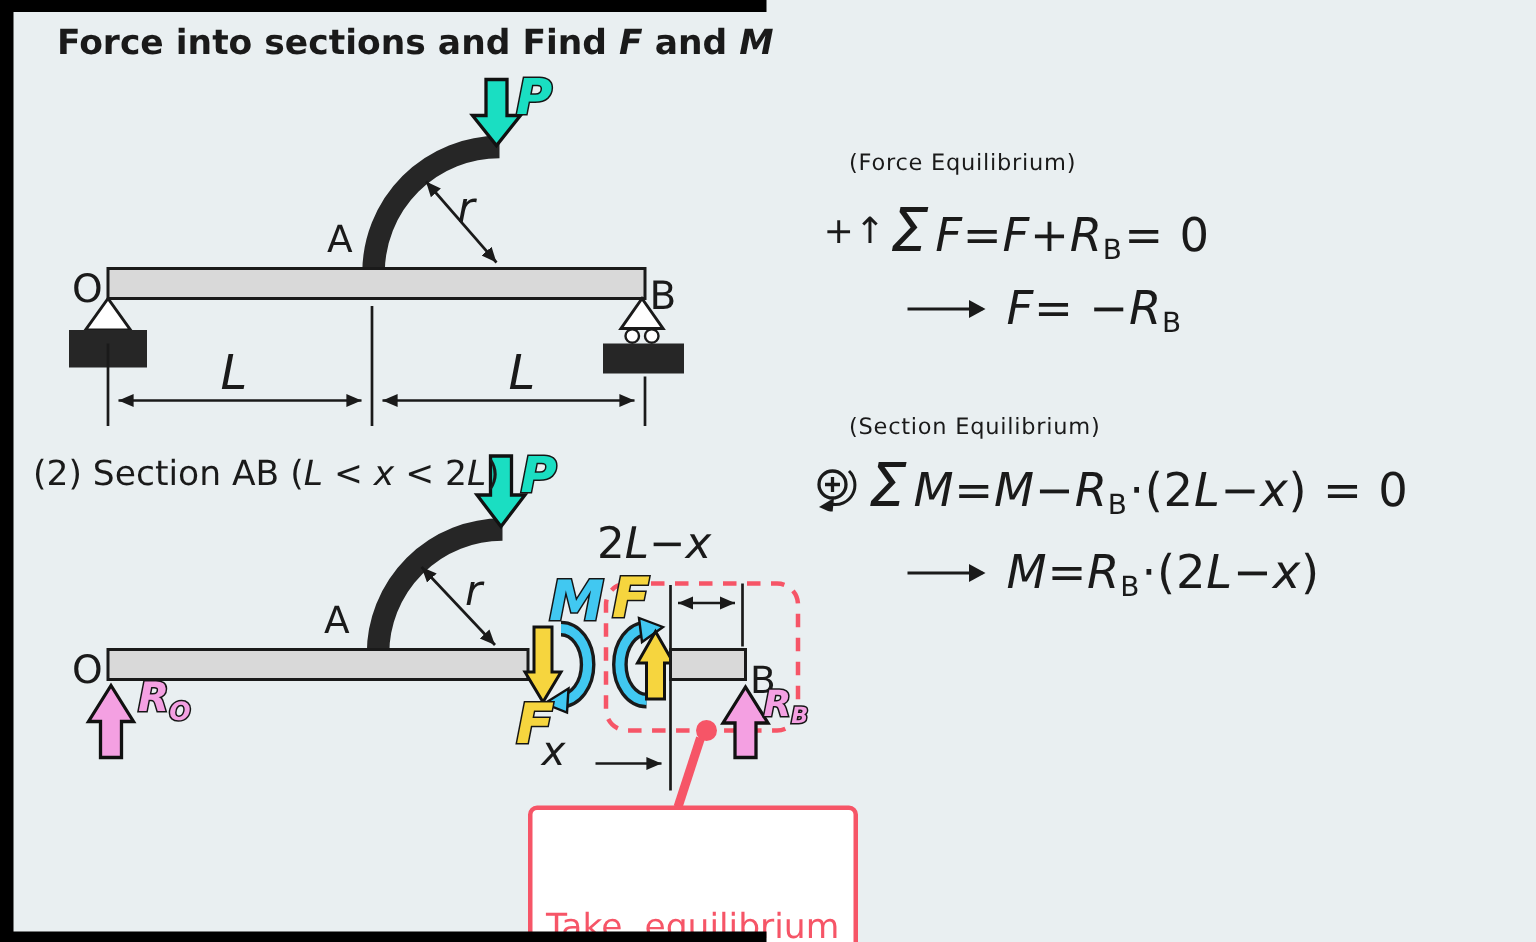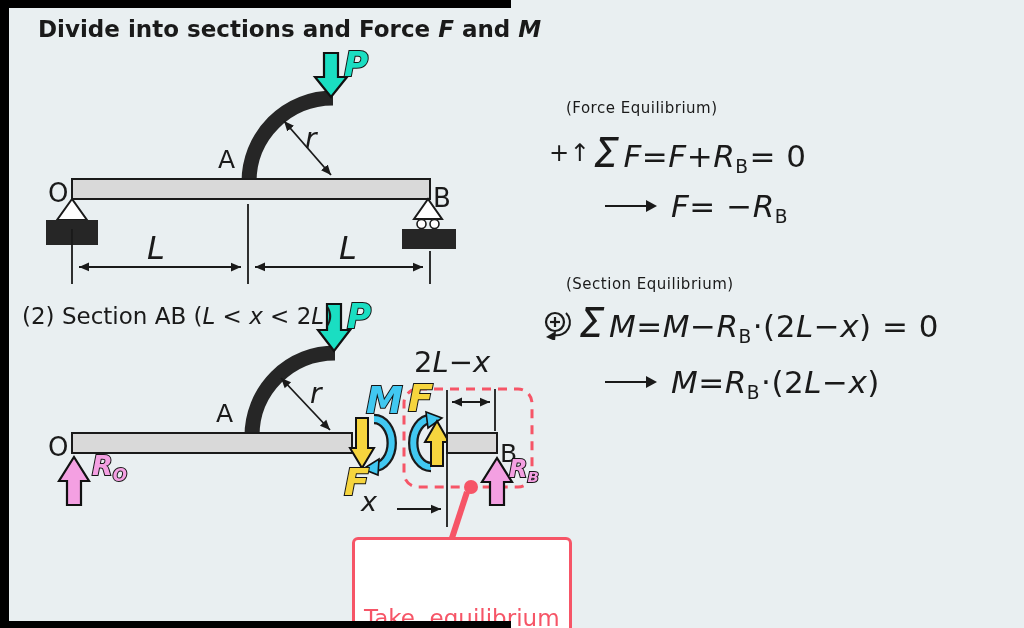--- a/index.html
+++ b/index.html
@@ -45,21 +45,21 @@
   #d2-p    { left:347px; top:300px; font-size:33px; }
   #d2-r    { left:310px; top:380px; font-size:28px; }
   #d2-a    { left:216px; top:401px; font-size:25px; }
   #d2-o    { left:48px;  top:434px; font-size:26px; }
   #d2-ro   { left:92px;  top:452px; font-size:27px; }
   #d2-m    { left:366px; top:382px; font-size:37px; }
   #d2-ftop { left:408px; top:380px; font-size:37px; }
   #d2-fbot { left:344px; top:464px; font-size:37px; }
   #d2-b    { left:500px; top:441px; font-size:25px; }
   #d2-rb   { left:509px; top:457px; font-size:24px; }
-  #d2-dim  { left:414px; top:348px; font-size:29px; }
+  #d2-dim  { left:398px; top:348px; font-size:29px; }
   #d2-x    { left:361px; top:488px; font-size:27px; }
 
   #callout {
     position:absolute; left:352px; top:537px; z-index:3;
     background:#ffffff; border:3px solid #f65567; border-radius:6px;
     color:#f65567; font-size:23px; line-height:1.28;
     padding:5px 9px; white-space:pre;
   }
 
   .long-arrow { width:50px; height:2.5px; background:#1a1a1a; align-self:center; margin-right:16px; position:relative; flex:none; }
@@ -124,21 +124,21 @@
 
   <line x1="447" y1="390" x2="447" y2="527" stroke="#1a1a1a" stroke-width="1.8"></line>
   <line x1="495" y1="389" x2="495" y2="431" stroke="#1a1a1a" stroke-width="1.8"></line>
   <line x1="452" y1="402" x2="490" y2="402" stroke="#1a1a1a" stroke-width="1.8" marker-start="url(#ah)" marker-end="url(#ah)"></line>
   <line x1="397" y1="509" x2="441" y2="509" stroke="#1a1a1a" stroke-width="1.8" marker-end="url(#ah)"></line>
 
   <line x1="467" y1="492" x2="452" y2="538" stroke="#f65567" stroke-width="6"></line>
   <circle cx="471" cy="487" r="7" fill="#f65567"></circle>
 </svg>
 
-<div class="label" id="lbl-title"><span>Divide into sections and Force </span><span class="i">F</span><span> and </span><span class="i">M</span></div>
+<div class="label" id="lbl-title"><span>Force into sections and Find </span><span class="i">F</span><span> and </span><span class="i">M</span></div>
 
 <div class="label outl teal" id="d1-p">P</div>
 <div class="label i" id="d1-r">r</div>
 <div class="label" id="d1-a">A</div>
 <div class="label" id="d1-o">O</div>
 <div class="label" id="d1-b">B</div>
 <div class="label i" id="d1-l1">L</div>
 <div class="label i" id="d1-l2">L</div>
 
 <div class="label eq-head" id="eq-f-head">(Force Equilibrium)</div>

